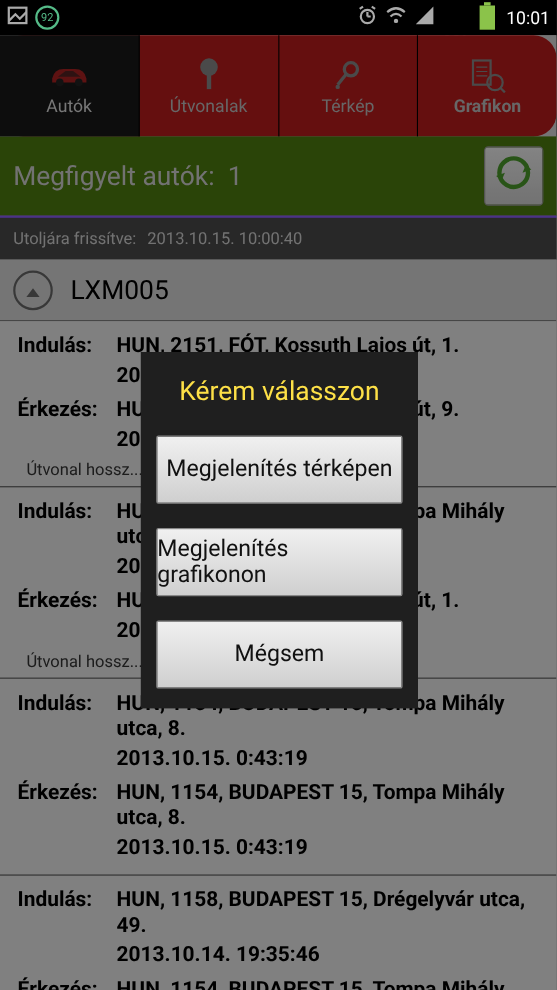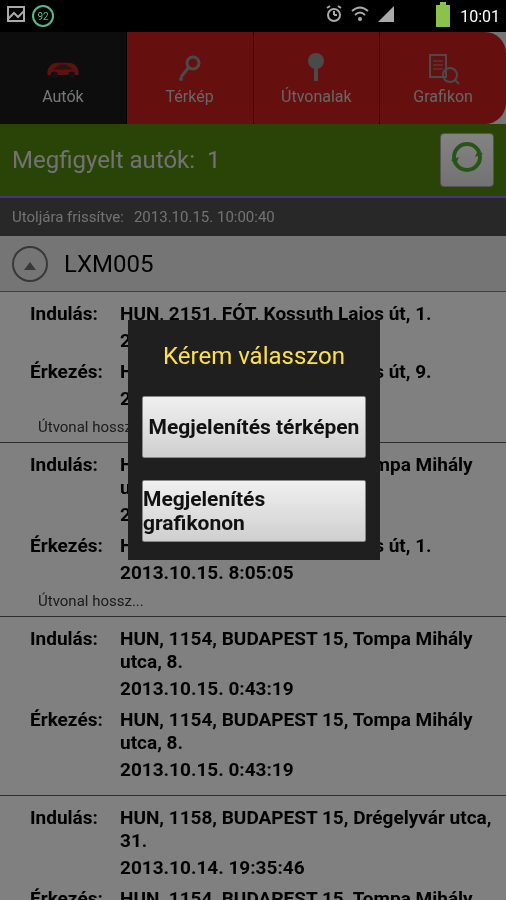--- a/index.html
+++ b/index.html
@@ -12,48 +12,48 @@
   .status-clock { color: #fff; font-size: 16px; margin-left: 4px; }
   .badge92 { width: 22px; height: 22px; border: 2px solid #5b8; border-radius: 50%; display: flex; align-items: center; justify-content: center; font-size: 10px; color: #5b8; }
   .battery { width: 14px; height: 22px; background: #8bc34a; position: relative; }
   .battery::before { content: ""; position: absolute; top: -3px; left: 4px; width: 6px; height: 3px; background: #8bc34a; }
 
   .app { width: 506px; height: 868px; background: #d6d6d6; position: relative; }
 
   
   .tabbar { height: 92px; background: #b91c1c; display: flex; border-radius: 21px; }
   .tab { flex: 1; display: flex; flex-direction: column; align-items: center; justify-content: center; gap: 2px; border-right: 1px solid #000; color: #bcbcbc; font-size: 16px; }
-  .tab:last-child { border-right: none; }
+  .tab:last-child { border-right: none; font-weight: bold; }
   .tab.active { background: #191919; color: #d9d9d9; }
   .tab-icon { width: 38px; height: 34px; display: flex; align-items: center; justify-content: center; }
 
   
   .header-row { height: 72px; background: #4d7c0f; display: flex; align-items: center; padding: 0 12px; color: #d0d0d0; font-size: 24px; }
   .refresh-btn { margin-left: auto; width: 54px; height: 54px; background: linear-gradient(#efefef,#d0d0d0); border: 1px solid #999; border-radius: 4px; display: flex; align-items: center; justify-content: center; }
 
   .updated-row { height: 40px; background: #4a4a4a; color: #d0d0d0; font-size: 15px; display: flex; align-items: center; padding: 0 12px; gap: 10px; border-top: 2px solid #8b5cf6; }
 
   
   .group-header { height: 56px; background: #d6d6d6; display: flex; align-items: center; padding: 0 12px; gap: 16px; font-size: 24px; color: #000; border-bottom: 1px solid #777; }
   .collapse-btn { width: 36px; height: 36px; border: 2px solid #666; border-radius: 50%; display: flex; align-items: center; justify-content: center; }
 
   
   .content { background: #e9e9e9; }
-  .trip { border-bottom: 1px solid #555; padding: 10px 14px 6px 30px; font-size: 19px; color: #000; }
+  .trip { border-bottom: 1px solid #555; padding: 10px 14px 6px 16px; font-size: 19px; color: #000; }
   .trip-row { display: flex; margin-bottom: 4px; }
   .trip-label { font-weight: bold; width: 90px; flex-shrink: 0; }
   .trip-val { flex: 1; font-weight: bold; }
   .trip-time { padding-left: 90px; font-weight: bold; margin-bottom: 8px; }
   .trip-meta { font-size: 15px; color: #333; padding-left: 8px; margin-top: 6px; }
 
   
   .scrim { position: absolute; inset: 0; background: rgba(0,0,0,0.45); }
   .dialog { position: absolute; left: 128px; top: 288px; width: 252px; background: #1f1f1f; }
   .dialog-title { color: #fde047; font-size: 24px; text-align: center; padding: 22px 10px 26px; }
-  .dialog-btn { height: 62px; margin: 0 14px 22px; background: linear-gradient(#f0f0f0,#cfcfcf); border: 1px solid #888; border-radius: 2px; display: flex; align-items: center; justify-content: center; font-size: 21px; color: #111; font-weight: bold; }
+  .dialog-btn { height: 62px; margin: 0 14px 22px; background: linear-gradient(#f0f0f0,#cfcfcf); border: 1px solid #888; border-radius: 2px; display: flex; align-items: center; justify-content: center; font-size: 21px; color: #111; }
   .dialog-btn:last-child { margin-bottom: 18px; }
 </style>
 </head>
 <body>
 
 <div class="status-bar">
   <div class="status-left">
     <span>
       <svg width="20" height="20" viewBox="0 0 20 20">
           <rect x="2" y="3" width="16" height="14" fill="none" stroke="#aaa" stroke-width="2"></rect>
@@ -99,36 +99,36 @@
             <path d="M4 18 Q6 8 16 8 L28 8 Q38 8 40 18 L40 22 L4 22 Z" fill="#aa2222"></path>
             <circle cx="12" cy="22" r="4" fill="#222"></circle>
             <circle cx="32" cy="22" r="4" fill="#222"></circle>
             <path d="M10 16 L18 10 L26 10 L34 16 Z" fill="#552222"></path>
           </svg>
       </span>
       <span>Autók</span>
     </div>
     <div class="tab">
       <span class="tab-icon">
+        <svg width="30" height="34" viewBox="0 0 30 34">
+            <circle cx="15" cy="10" r="8" fill="#888"></circle>
+            <rect x="13" y="16" width="4" height="14" fill="#888"></rect>
+          </svg>
+      </span>
+      <span>Útvonalak</span>
+    </div>
+    <div class="tab">
+      <span class="tab-icon">
         <svg width="34" height="34" viewBox="0 0 34 34">
             <circle cx="20" cy="12" r="6" fill="none" stroke="#888" stroke-width="3"></circle>
             <line x1="8" y1="26" x2="16" y2="16" stroke="#888" stroke-width="3"></line>
             <circle cx="8" cy="28" r="2" fill="#888"></circle>
           </svg>
       </span>
       <span>Térkép</span>
-    </div>
-    <div class="tab">
-      <span class="tab-icon">
-        <svg width="30" height="34" viewBox="0 0 30 34">
-            <circle cx="15" cy="10" r="8" fill="#888"></circle>
-            <rect x="13" y="16" width="4" height="14" fill="#888"></rect>
-          </svg>
-      </span>
-      <span>Útvonalak</span>
     </div>
     <div class="tab">
       <span class="tab-icon">
         <svg width="34" height="34" viewBox="0 0 34 34">
             <rect x="4" y="4" width="16" height="22" fill="none" stroke="#888" stroke-width="2"></rect>
             <line x1="7" y1="10" x2="17" y2="10" stroke="#888"></line>
             <line x1="7" y1="14" x2="17" y2="14" stroke="#888"></line>
             <line x1="7" y1="18" x2="17" y2="18" stroke="#888"></line>
             <circle cx="24" cy="24" r="7" fill="none" stroke="#888" stroke-width="2"></circle>
             <line x1="29" y1="29" x2="33" y2="33" stroke="#888" stroke-width="2"></line>
@@ -207,31 +207,32 @@
       <div class="trip-row">
           <span class="trip-label">Érkezés:</span>
           <span class="trip-val">HUN, 1154, BUDAPEST 15, Tompa Mihály utca, 8.</span>
         </div>
       <div class="trip-time">2013.10.15. 0:43:19</div>
     </div>
 
     <div class="trip">
       <div class="trip-row">
           <span class="trip-label">Indulás:</span>
-          <span class="trip-val">HUN, 1158, BUDAPEST 15, Drégelyvár utca, 31.</span>
+          <span class="trip-val">HUN, 1158, BUDAPEST 15, Drégelyvár utca, 49.</span>
         </div>
       <div class="trip-time">2013.10.14. 19:35:46</div>
       <div class="trip-row">
           <span class="trip-label">Érkezés:</span>
           <span class="trip-val">HUN, 1154, BUDAPEST 15, Tompa Mihály utca, 8.</span>
         </div>
     </div>
 
   </div>
 
   <div class="scrim"></div>
   <div class="dialog">
     <div class="dialog-title">Kérem válasszon</div>
     <div class="dialog-btn">Megjelenítés térképen</div>
     <div class="dialog-btn">Megjelenítés grafikonon</div>
+    <div class="dialog-btn">Mégsem</div>
   </div>
 
 </div>
 
 </body></html>

